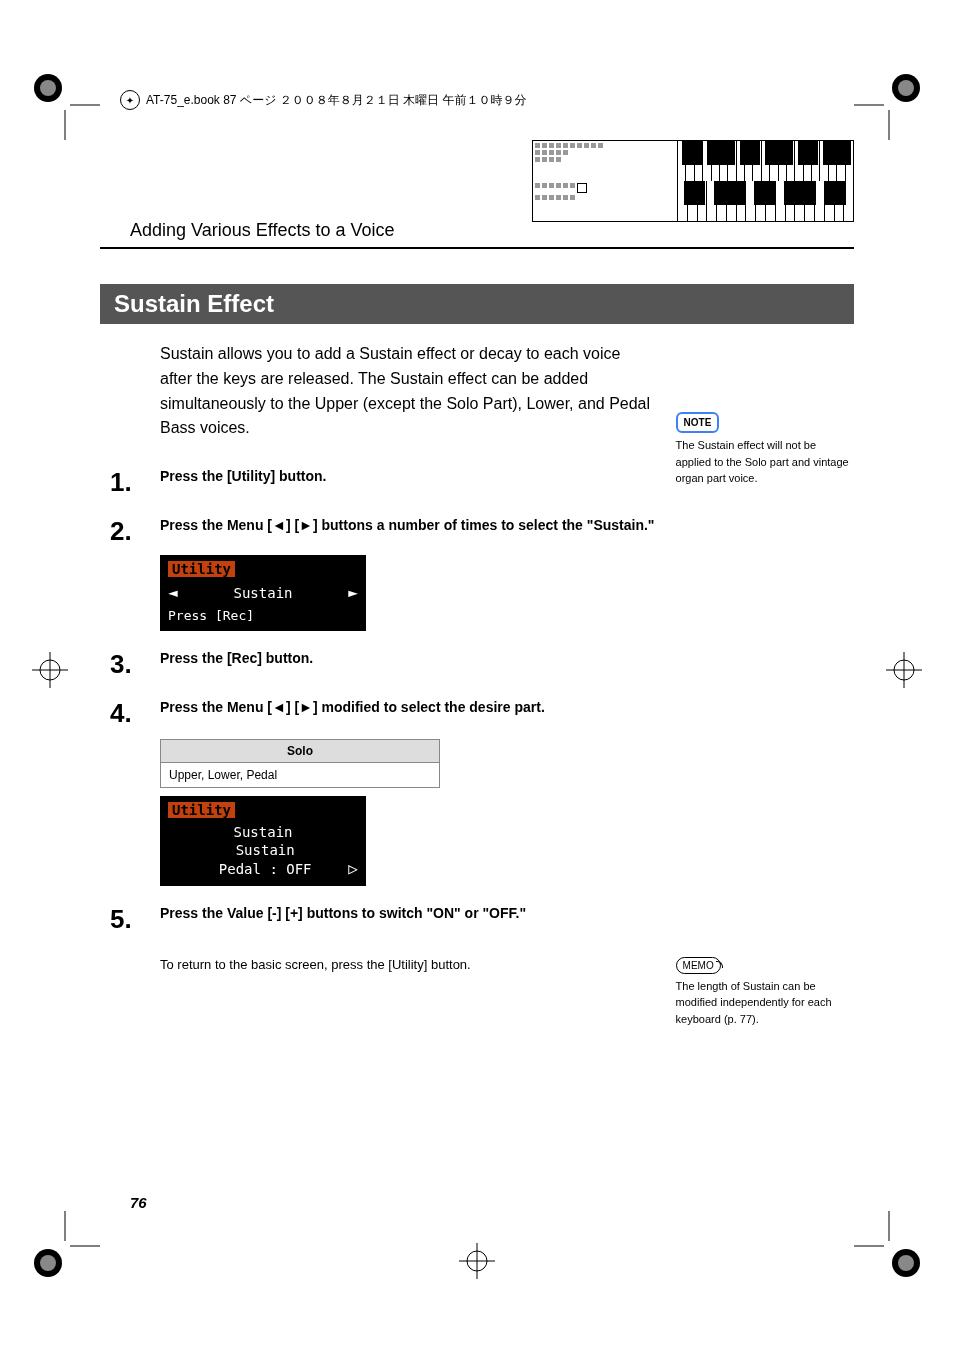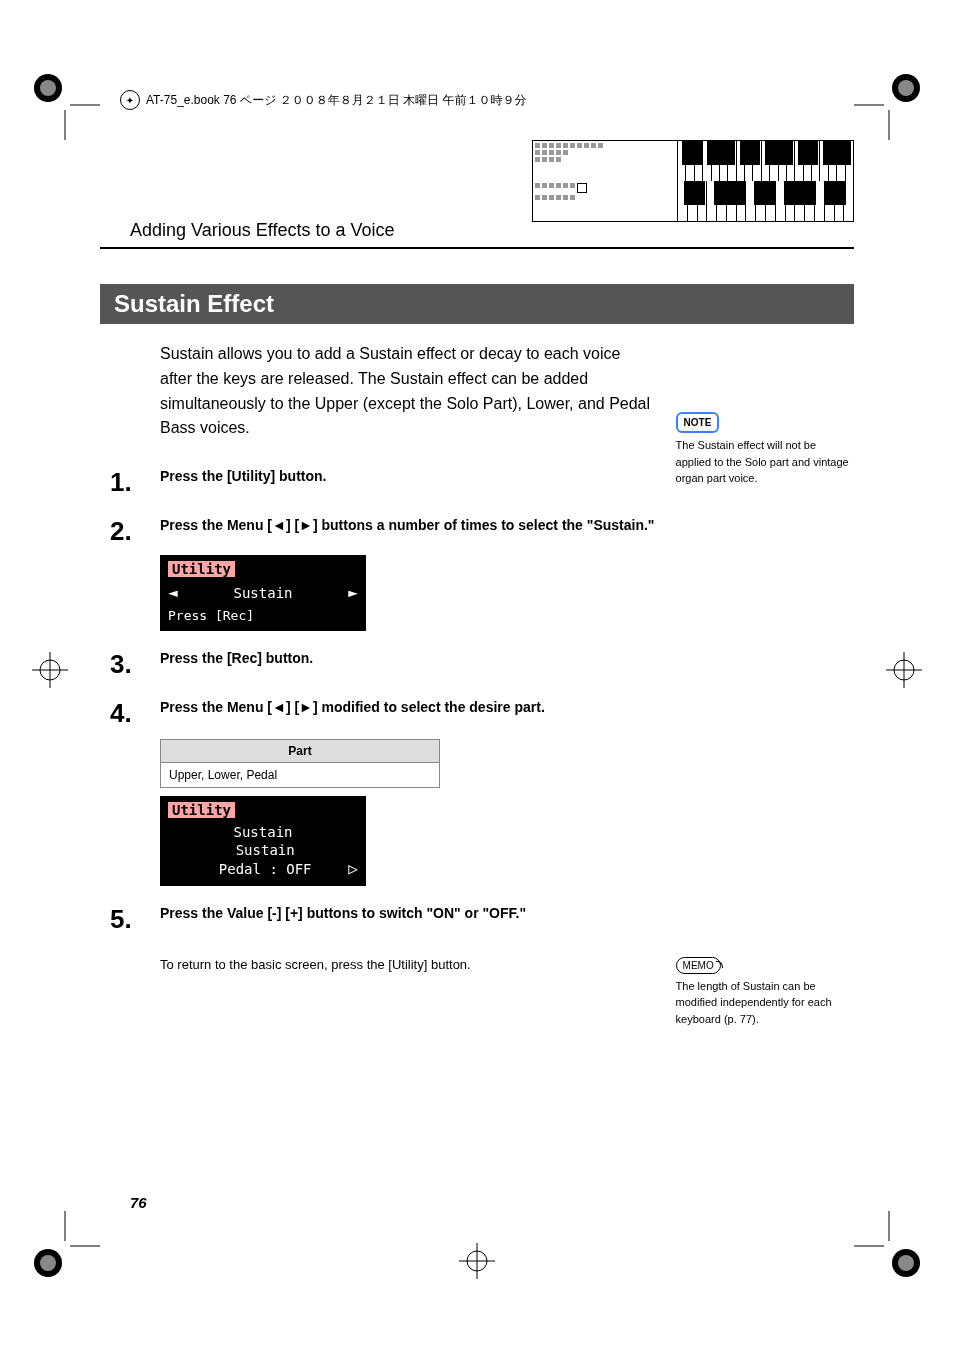--- a/index.html
+++ b/index.html
@@ -78,21 +78,21 @@
   .side-col { width:180px; margin-left:20px; padding-top:70px; font-size:11px; line-height:1.5;}
   .intro { font-size:16px; line-height:1.55; margin-bottom:26px; }
   .step { display:flex; margin:18px 0 6px 0; }
   .step .num { font-size:26px; font-weight:bold; width:50px; margin-left:-50px;}
   .step .txt { font-size:14px; font-weight:bold; line-height:1.4; }
   .lcd {
     width:190px; background:#000; color:#fff;
     font-family:monospace; font-size:14px; padding:6px 8px 8px 8px;
     margin:8px 0 8px 0;
   }
-  .lcd .ttl { background:#fca5a5;color:#000;display:inline-block;padding:0 4px;font-weight:bold;margin-bottom:6px;}
+  .lcd .ttl { background:#c2410c;color:#000;display:inline-block;padding:0 4px;font-weight:bold;margin-bottom:6px;}
   .lcd .row{display:flex;justify-content:space-between;align-items:center;}
   .lcd .arrow{font-size:16px;}
   .lcd .rec{text-align:left;font-size:13px;margin-top:6px;}
   .part-table { width:280px; margin:10px 0 4px 0; font-size:12px;}
   .part-table .hdr{background:#ddd;text-align:center;font-weight:bold;padding:4px;border:1px solid #888;}
   .part-table .cell{padding:5px 8px;border:1px solid #888;border-top:none;}
   .return-text{font-size:13px;margin-top:22px;}
   .note-box{border:2px solid #3b82f6;border-radius:6px;display:inline-block;padding:1px 6px;font-size:10px;font-weight:bold;margin-bottom:4px;}
   .memo-box{border:1.5px solid #000;border-radius:14px 14px 14px 14px;display:inline-block;padding:0px 6px;font-size:10px;font-weight:normal;margin-bottom:4px;position:relative;}
   .memo-box::after{content:"";position:absolute;right:-3px;top:3px;width:6px;height:6px;border:1px solid #000;border-left:none;border-bottom:none;border-radius:0 6px 0 0;}
@@ -155,21 +155,21 @@
       <circle cx="20" cy="20" r="10" stroke="#000" fill="none"></circle>
       <line x1="20" y1="2" x2="20" y2="38" stroke="#000"></line>
       <line x1="2" y1="20" x2="38" y2="20" stroke="#000"></line>
     </svg>
 </div>
 
 <div class="content">
 
   <div class="header-line">
     <span class="reg-icon">✦</span>
-    <span>AT-75_e.book 76 ページ ２００８年８月２１日 木曜日 午前１０時９分</span>
+    <span>AT-75_e.book 87 ページ ２００８年８月２１日 木曜日 午前１０時９分</span>
   </div>
 
   <div class="keyboard-box">
     <div class="kb-row">
       <div class="kb-panel">
         <div class="panel-dots">
             <span class="dot"></span>
             <span class="dot"></span>
             <span class="dot"></span>
             <span class="dot"></span>
@@ -330,21 +330,21 @@
       </div>
 
       <div class="step">
         <div class="num">4.</div>
         <div class="txt">
           <span>Press the Menu [</span><span class="tri-l"></span><span>] [</span><span class="tri-r"></span><span>] modified to select the desire part.</span>
         </div>
       </div>
 
       <div class="part-table">
-        <div class="hdr">Part</div>
+        <div class="hdr">Solo</div>
         <div class="cell">Upper, Lower, Pedal</div>
       </div>
 
       <div class="lcd">
         <div><span class="ttl">Utility</span></div>
         <div style="text-align:center">Sustain</div>
         <div class="row">
           <span style="width:14px"></span>
           <span style="flex:1;text-align:center">Sustain</span>
           <span class="arrow" style="visibility:hidden">►</span>

